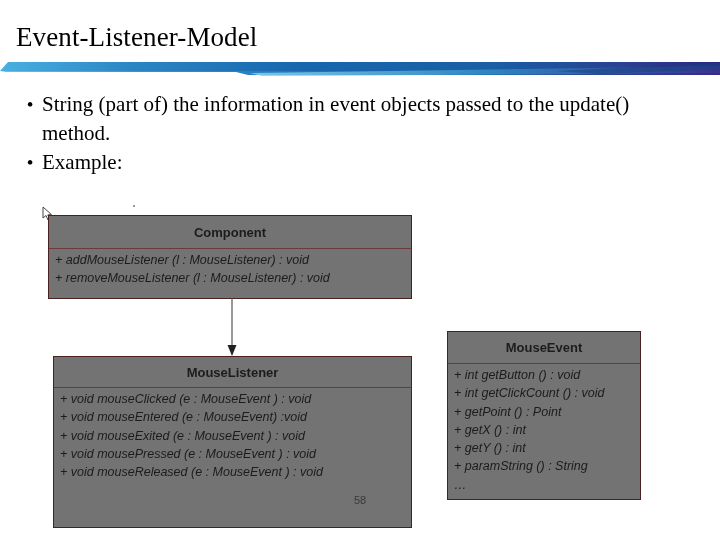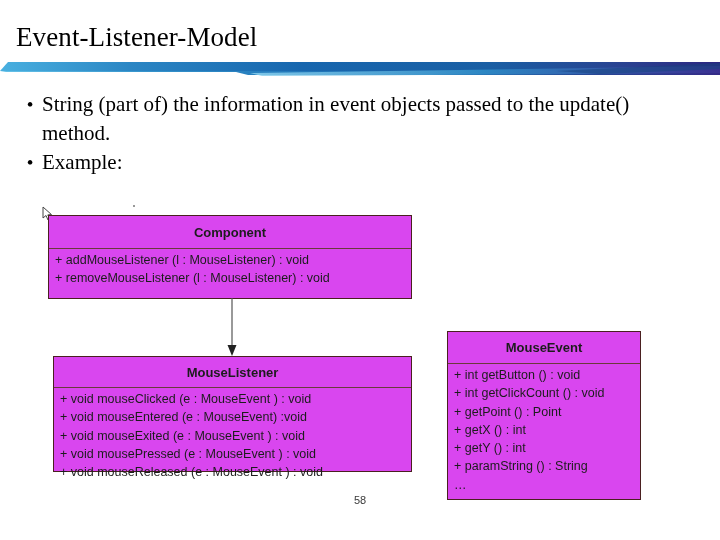--- a/index.html
+++ b/index.html
@@ -69,53 +69,54 @@
   .diagram {
     position: absolute;
     left: 0;
     top: 0;
     width: 720px;
     height: 540px;
     pointer-events: none;
   }
   .uml-box {
     position: absolute;
-    background: #d946ef;
+    background: #737373;
     border: 1px solid #4a2020;
     box-sizing: border-box;
     font-family: "Liberation Sans", sans-serif;
     pointer-events: auto;
   }
   .uml-title {
     text-align: center;
     font-weight: bold;
     font-size: 13px;
     color: #1c1c1c;
     font-family: "Liberation Sans", sans-serif;
     border-bottom: 1px solid #6b3b3b;
     box-sizing: border-box;
     display: flex;
     align-items: center;
     justify-content: center;
   }
   .uml-members {
     padding: 2px 6px 2px 6px;
+    font-style: italic;
   }
   .uml-member {
     font-family: "Liberation Sans", sans-serif;
     font-size: 12.5px;
     line-height: 18.3px;
     color: #1c1c1c;
     white-space: nowrap;
   }
 
   
   #box-component { left: 48px;  top: 215px; width: 364px; height: 84px; }
   #box-component .uml-title { height: 33px; }
-  #box-listener  { left: 53px;  top: 356px; width: 359px; height: 116px; }
+  #box-listener  { left: 53px;  top: 356px; width: 359px; height: 172px; }
   #box-listener .uml-title { height: 31px; }
   #box-event     { left: 447px; top: 331px; width: 194px; height: 169px; }
   #box-event .uml-title { height: 32px; }
 
   
   .connector {
     position: absolute;
     left: 222px;
     top: 298px;
     width: 20px;

